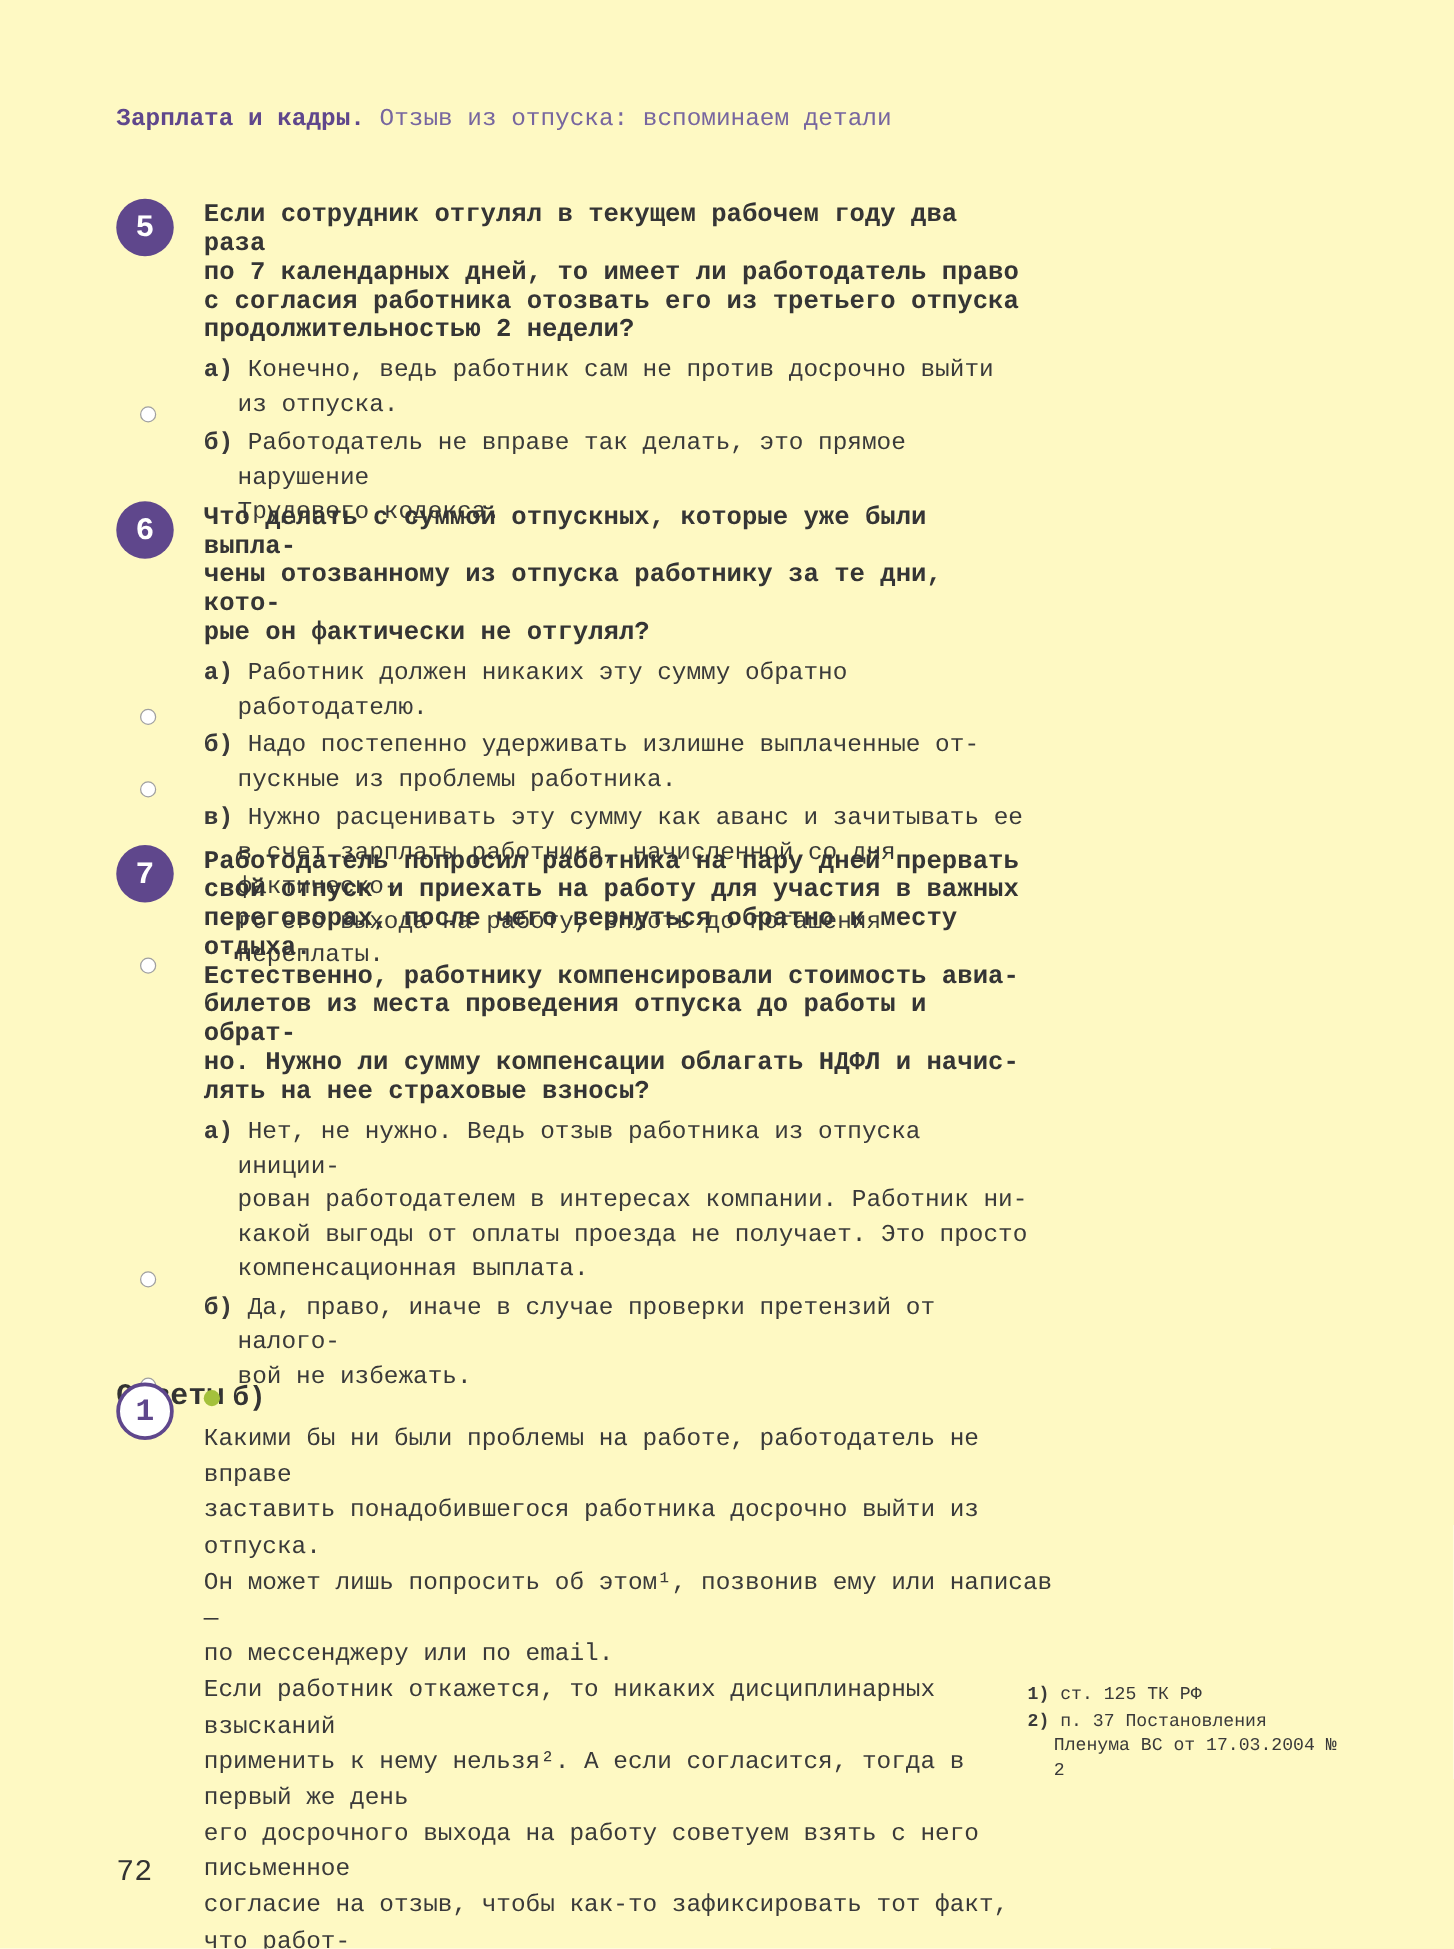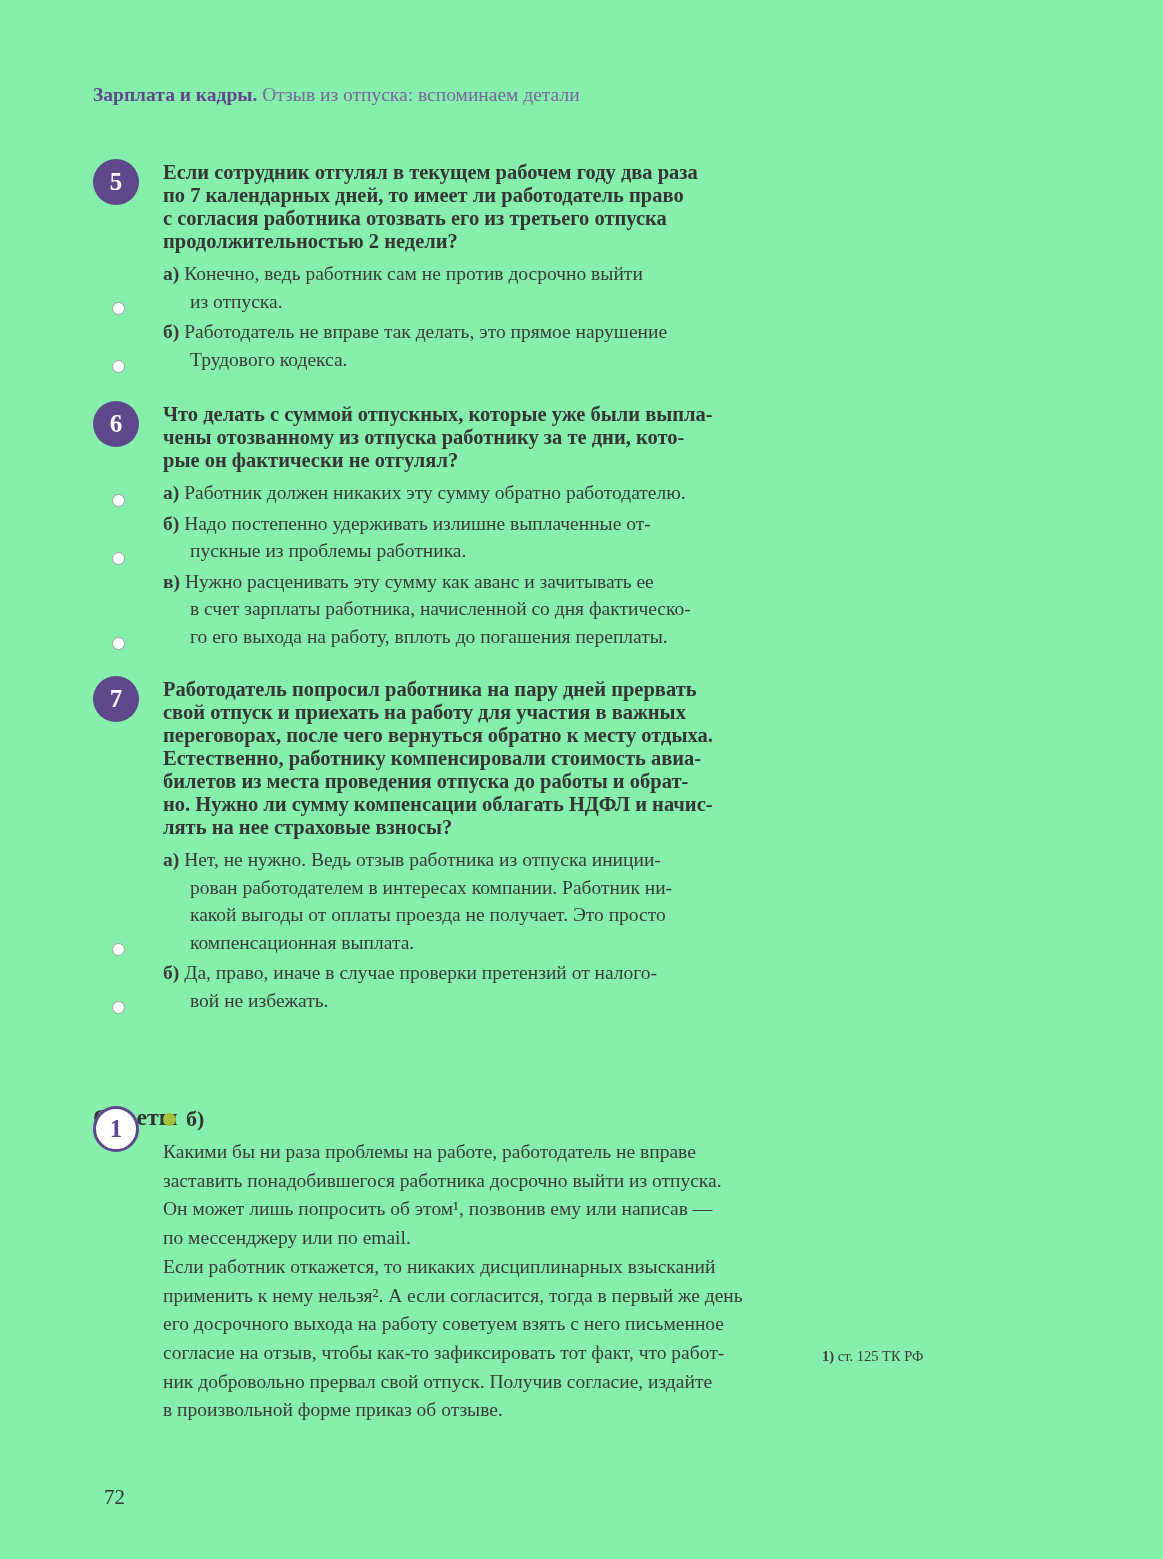--- a/index.html
+++ b/index.html
@@ -3,21 +3,21 @@
 <meta charset="utf-8">
 <style>
   * { margin:0; padding:0; box-sizing:border-box; }
   html, body { background:#ffffff; }
   body {
     width:1163px; height:1559px;
     font-family:"Liberation Serif","DejaVu Serif",serif;
     color:#3a3a3a;
     position:relative;
   }
-  .page { position:absolute; inset:0; background:#86efac; overflow:hidden; }
+  .page { position:absolute; inset:0; background:#fef9c3; overflow:hidden;font-family:Liberation Mono, monospace; }
 
   .header { position:absolute; left:93px; top:84px; font-size:19.5px; }
   .rubric { font-weight:700; color:#5f478c; }
   .header-title { color:#77669f; }
 
   .question { position:absolute; left:93px; }
   .q5 { top:159px; }
   .q6 { top:401px; }
   .q7 { top:676px; }
 
@@ -61,21 +61,21 @@
   .a-choice { display:flex; align-items:center; margin-bottom:6px; }
   .green-dot { width:13px; height:13px; border-radius:50%; background:#a4c13c; margin-right:10px; flex-shrink:0; }
   .a-choice-label { font-size:22px; font-weight:700; color:#333333; }
   .a-par { font-size:19.5px; line-height:28.7px; white-space:pre-line; color:#3a3a3a; }
 
   .footnotes { position:absolute; left:822px; top:1347px; width:260px; font-size:14.5px; line-height:19.5px; color:#3a3a3a; }
   .footnote { padding-left:21px; text-indent:-21px; margin-bottom:2px; }
   .fn-marker { font-weight:700; }
   .fn-text { white-space:pre-line; }
 
-  .page-number { position:absolute; left:104px; top:1485px; font-size:21px; color:#333333; }
+  .page-number { position:absolute; left:93px; top:1485px; font-size:24px; color:#333333; }
 </style>
 </head>
 <body>
 
 <div class="page">
 
   <div class="header">
     <span class="rubric">Зарплата и кадры.</span>
     <span class="header-title">Отзыв из отпуска: вспоминаем детали</span>
   </div>
@@ -171,32 +171,34 @@
 
   <h2 class="answers-heading">Ответы</h2>
 
   <section class="answer">
     <div class="a-badge">1</div>
     <div class="a-body">
       <div class="a-choice">
         <span class="green-dot"></span>
         <b class="a-choice-label">б)</b>
       </div>
-      <p class="a-par">Какими бы ни раза проблемы на работе, работодатель не вправе
+      <p class="a-par">Какими бы ни были проблемы на работе, работодатель не вправе
 заставить понадобившегося работника досрочно выйти из отпуска.
 Он может лишь попросить об этом¹, позвонив ему или написав —
 по мессенджеру или по email.</p>
       <p class="a-par">Если работник откажется, то никаких дисциплинарных взысканий
 применить к нему нельзя². А если согласится, тогда в первый же день
 его досрочного выхода на работу советуем взять с него письменное
 согласие на отзыв, чтобы как-то зафиксировать тот факт, что работ-
 ник добровольно прервал свой отпуск. Получив согласие, издайте
 в произвольной форме приказ об отзыве.</p>
     </div>
   </section>
 
   <aside class="footnotes">
     <div class="footnote"><b class="fn-marker">1)</b> <span class="fn-text">ст. 125 ТК РФ</span></div>
+    <div class="footnote"><b class="fn-marker">2)</b> <span class="fn-text">п. 37 Постановления
+Пленума ВС от 17.03.2004 № 2</span></div>
   </aside>
 
   <div class="page-number">72</div>
 
 </div>
 
 </body></html>

